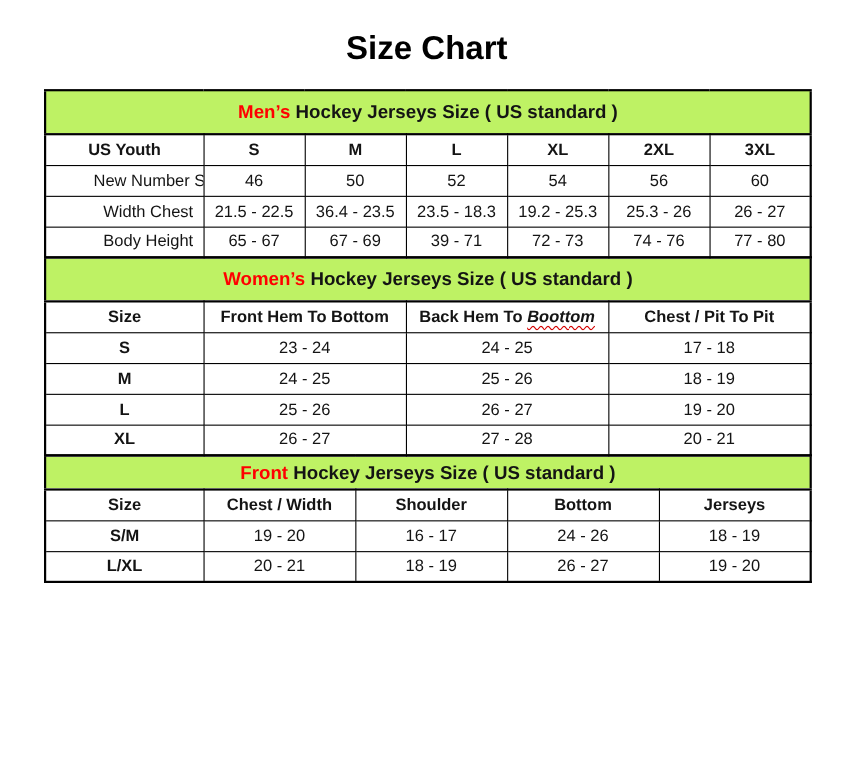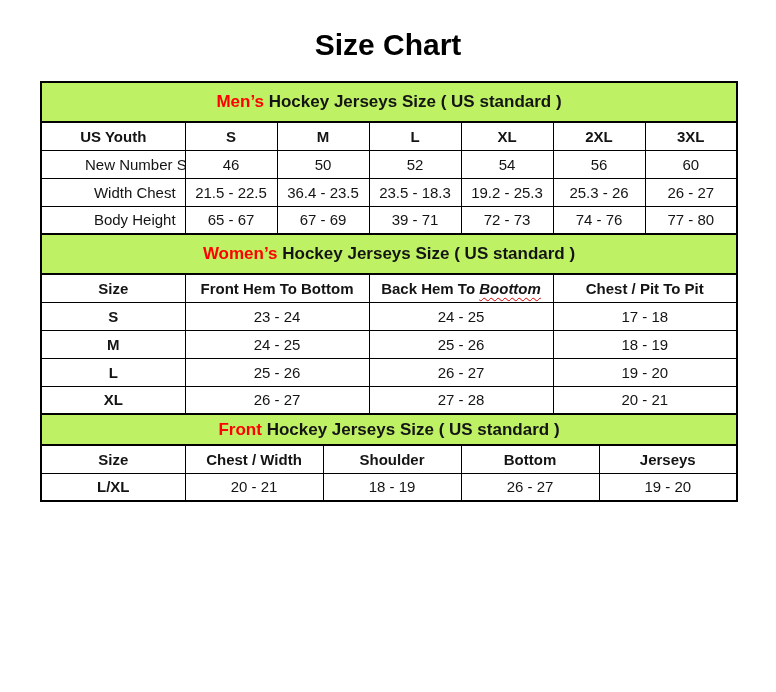--- a/index.html
+++ b/index.html
@@ -181,20 +181,27 @@
       <td colspan="5"><span class="red">Front</span><span> Hockey Jerseys Size ( US standard )</span></td>
     </tr>
     <tr class="head">
       <th>Size</th>
       <th>Chest / Width</th>
       <th>Shoulder</th>
       <th>Bottom</th>
       <th>Jerseys</th>
     </tr>
     <tr>
+      <td class="lbl-b">S/M</td>
+      <td>19 - 20</td>
+      <td>16 - 17</td>
+      <td>24 - 26</td>
+      <td>18 - 19</td>
+    </tr>
+    <tr>
       <td class="lbl-b">L/XL</td>
       <td>20 - 21</td>
       <td>18 - 19</td>
       <td>26 - 27</td>
       <td>19 - 20</td>
     </tr>
   </tbody>
     </table>
 
 </div>

